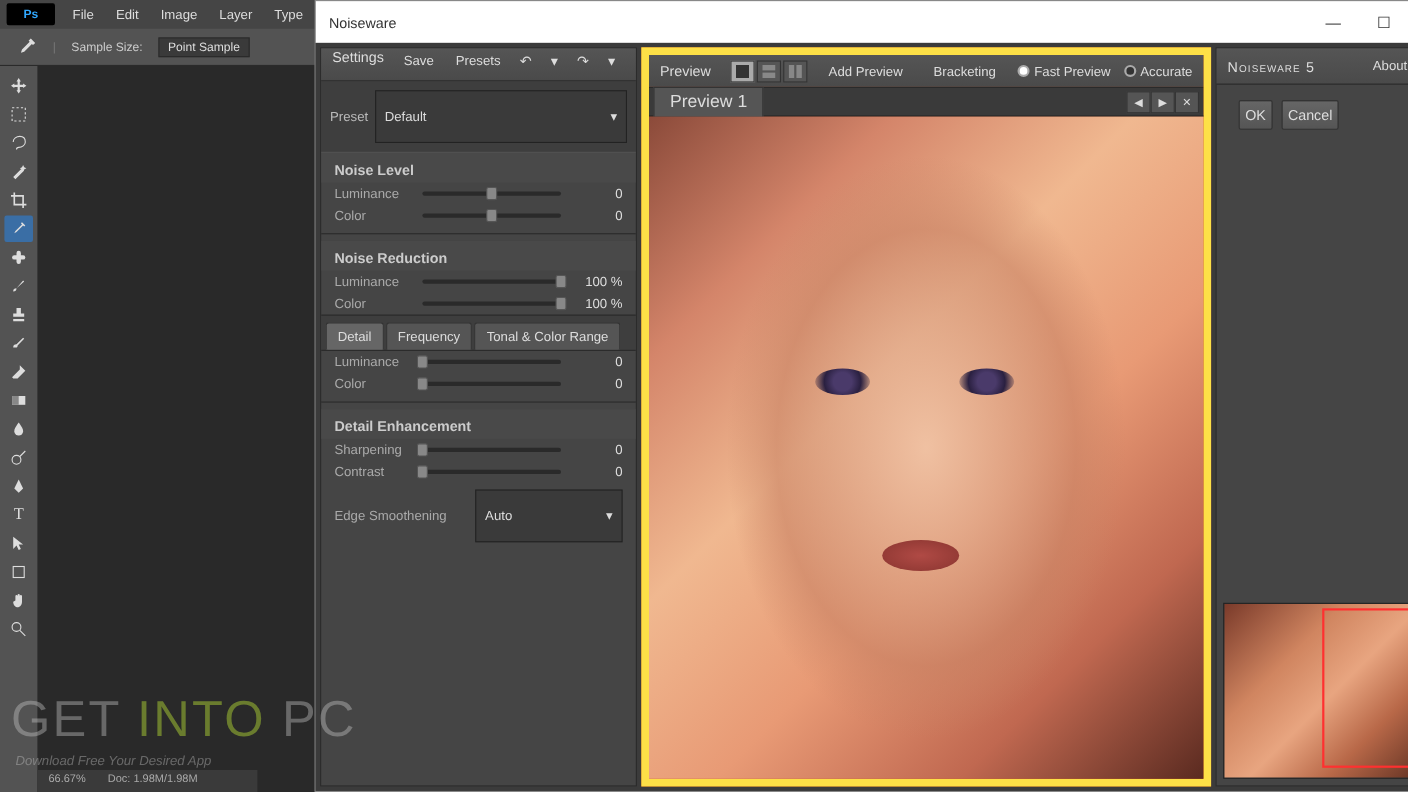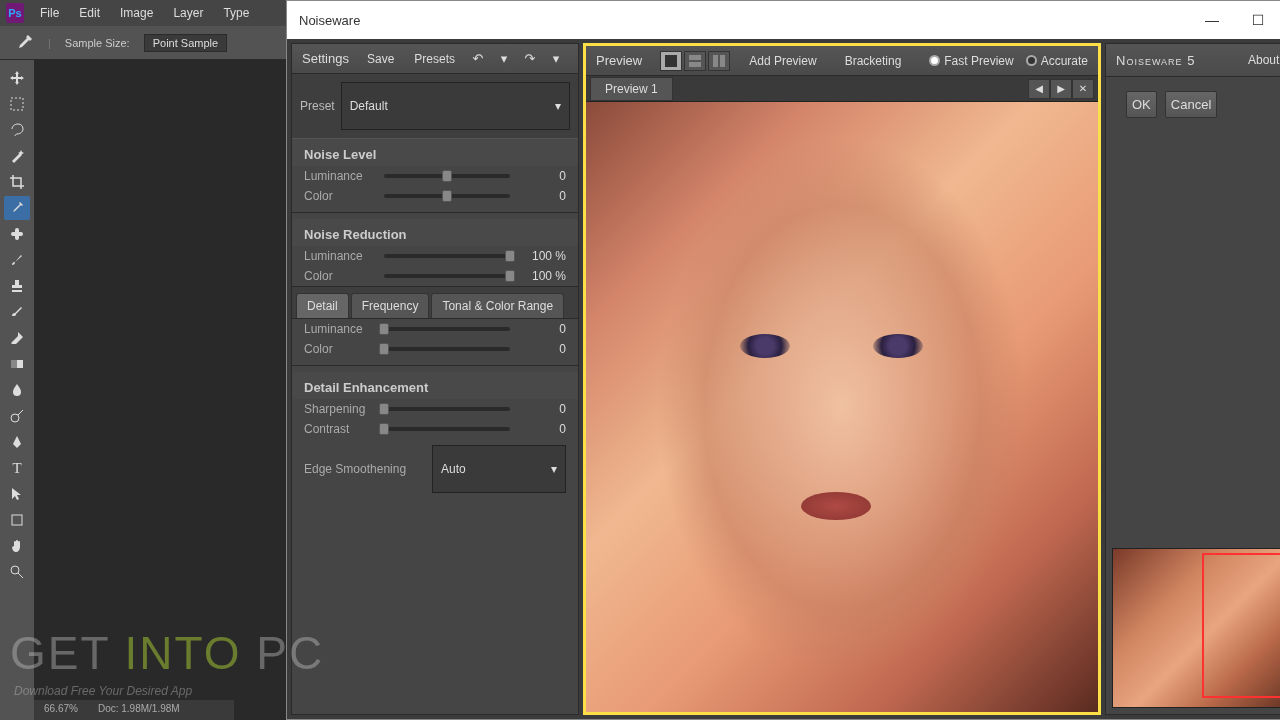--- a/index.html
+++ b/index.html
@@ -1,63 +1,63 @@
 <!DOCTYPE html>
 <html><head>
 <meta charset="utf-8">
 <style>
 * { margin:0; padding:0; box-sizing:border-box; font-family:"Segoe UI",Tahoma,sans-serif; }
 body { width:1280px; height:720px; background:#404040; overflow:hidden; position:relative; }
 .ps-topbar { height:26px; background:#454545; display:flex; align-items:center; color:#ddd; font-size:12px; }
-.ps-logo { width:18px; height:20px; margin:0 6px; background:#701a75; color:#31a8ff; font-weight:bold; font-size:11px; display:flex; align-items:center; justify-content:center; border-radius:2px; }
+.ps-logo { width:44px; height:20px; margin:0 6px; background:#000000; color:#31a8ff; font-weight:bold; font-size:11px; display:flex; align-items:center; justify-content:center; border-radius:2px; }
 .ps-menu-item { padding:0 10px; cursor:pointer; }
 .ps-options { height:34px; background:#535353; border-bottom:1px solid #2a2a2a; display:flex; align-items:center; color:#ddd; font-size:11px; padding-left:14px; gap:14px; }
 .ps-eyedrop { width:20px; height:20px; }
 .ps-options-label { color:#ccc; }
 .ps-options-field { background:#3a3a3a; border:1px solid #2a2a2a; padding:2px 8px; color:#ddd; }
 .ps-body { position:absolute; top:60px; left:0; right:0; bottom:0; display:flex; background:#292929; }
 .ps-tools { width:34px; background:#535353; display:flex; flex-direction:column; align-items:center; padding-top:6px; gap:2px; }
 .ps-tool { width:26px; height:24px; display:flex; align-items:center; justify-content:center; color:#ddd; cursor:pointer; border-radius:2px; }
 .ps-tool.active { background:#3a6ea5; }
 .ps-doc-tab { position:absolute; top:60px; left:36px; height:22px; background:#3a3a3a; color:#ddd; font-size:11px; padding:4px 10px; border-radius:2px 2px 0 0; }
 .nw-window { position:absolute; top:0; left:238px; width:1042px; height:720px; background:#454545; border:1px solid #888; display:flex; flex-direction:column;margin-left:48px; }
 .nw-titlebar { height:38px; background:#fff; display:flex; align-items:center; padding-left:12px; color:#333; font-size:13px; }
 .nw-titlebar-controls { margin-left:auto; display:flex; }
 .nw-winbtn { width:46px; height:38px; display:flex; align-items:center; justify-content:center; font-size:14px; cursor:pointer; color:#333; }
 .nw-content { flex:1; display:flex; background:#3b3b3b; padding:4px; gap:4px; }
 .nw-settings { width:288px; background:#454545; display:flex; flex-direction:column; border:1px solid #2a2a2a; }
-.nw-panel-header { height:30px; background:linear-gradient(#555,#4a4a4a); border-bottom:1px solid #2a2a2a; display:flex; align-items:center; padding:0 10px; color:#ddd; font-size:13px; }
+.nw-panel-header { height:30px; background:linear-gradient(#555,#4a4a4a); border-bottom:1px solid #2a2a2a; display:flex; align-items:flex-start; padding:0 10px; color:#ddd; font-size:13px; }
 .nw-header-btns { margin-left:auto; display:flex; gap:2px; align-items:center; }
 .nw-hbtn { padding:3px 8px; color:#ddd; font-size:12px; cursor:pointer; border:1px solid transparent; border-radius:2px; }
 .nw-iconbtn { width:24px; height:22px; display:flex; align-items:center; justify-content:center; color:#ddd; cursor:pointer; font-size:13px; }
 .nw-preset-row { padding:8px 8px; display:flex; align-items:center; gap:6px; border-bottom:1px solid #555; background:#3e3e3e; }
 .nw-preset-label { color:#bbb; font-size:12px; }
 .nw-preset-select { flex:1; background:#3a3a3a; border:1px solid #222; color:#ddd; padding:16px 8px; font-size:12px; display:flex; justify-content:space-between; align-items:center; cursor:pointer; }
 .nw-section-title { padding:8px 12px 4px; color:#ccc; font-size:13px; font-weight:600; background:#494949; }
 .nw-slider-row { display:flex; align-items:center; padding:3px 12px; gap:8px; }
 .nw-slider-label { width:72px; color:#aaa; font-size:12px; }
 .nw-slider-track { flex:1; height:4px; background:#2a2a2a; border-radius:2px; position:relative; cursor:pointer; }
 .nw-slider-thumb { position:absolute; top:-4px; width:10px; height:12px; background:#888; border:1px solid #555; border-radius:2px; transform:translateX(-50%); }
 .nw-slider-val { width:48px; text-align:right; color:#ddd; font-size:12px; }
 .nw-divider { height:1px; background:#2a2a2a; margin:6px 0; }
 .nw-tabs { display:flex; padding:6px 4px 0; gap:2px; background:#3e3e3e; border-top:1px solid #2a2a2a; border-bottom:1px solid #2a2a2a; }
 .nw-tab { padding:5px 10px; background:#555; color:#ddd; font-size:12px; border:1px solid #333; border-bottom:none; cursor:pointer; border-radius:3px 3px 0 0; }
 .nw-tab.active { background:#666; }
 .nw-edge-row { display:flex; align-items:center; padding:6px 12px; gap:8px; }
-.nw-preview { flex:1; background:#c2410c; display:flex; flex-direction:column; border:3px solid #fde047; }
+.nw-preview { flex:1; background:#c2410c; display:flex; flex-direction:column; border:7px solid #fde047; }
 .nw-preview-header { height:30px; background:linear-gradient(#555,#4a4a4a); border-bottom:1px solid #2a2a2a; display:flex; align-items:center; padding:0 10px; color:#ddd; font-size:13px; gap:10px; }
 .nw-view-btns { display:flex; gap:2px; margin-left:8px; }
 .nw-viewbtn { width:22px; height:20px; border:1px solid #333; background:#555; cursor:pointer; display:flex; align-items:center; justify-content:center; }
 .nw-viewbtn.active { background:#aaa; }
 .nw-radio-group { display:flex; gap:12px; margin-left:auto; font-size:12px; align-items:center; }
 .nw-radio { display:flex; align-items:center; gap:4px; cursor:pointer; }
 .nw-radio-dot { width:11px; height:11px; border-radius:50%; border:2px solid #aaa; background:#333; }
 .nw-radio.checked .nw-radio-dot { background:#fff; }
 .nw-preview-tabs { height:26px; background:#3a3a3a; display:flex; align-items:center; padding:0 4px; border-bottom:1px solid #222; }
-.nw-preview-tab { padding:4px 14px; background:#555; color:#ddd; font-size:12px; border:1px solid #333; cursor:pointer;text-align:right; }
+.nw-preview-tab { padding:4px 14px; background:#555; color:#ddd; font-size:16px; border:1px solid #333; cursor:pointer;text-align:right; }
 .nw-nav-arrows { margin-left:auto; display:flex; }
 .nw-arrow { width:22px; height:20px; background:#555; border:1px solid #333; color:#ddd; display:flex; align-items:center; justify-content:center; font-size:10px; cursor:pointer; }
 .nw-preview-img { flex:1; background:linear-gradient(135deg,#8b4a3a 0%,#d4856a 20%,#f0b890 40%,#e89a75 60%,#c06850 80%,#5a2a20 100%); position:relative; overflow:hidden; }
 .face-overlay { position:absolute; inset:0; background:radial-gradient(ellipse 45% 55% at 50% 50%,rgba(240,195,165,0.9),rgba(200,130,100,0.6) 60%,transparent 80%); }
 .eye { position:absolute; width:50px; height:24px; background:radial-gradient(circle,#4a3a6a 30%,#2a2040 60%,transparent); border-radius:50%; }
 .eye.left { top:38%; left:30%; }
 .eye.right { top:38%; left:56%; }
 .lips { position:absolute; top:64%; left:42%; width:70px; height:28px; background:radial-gradient(ellipse,#b04a45,#8a3530); border-radius:50%; }
 .nw-right { width:218px; background:#454545; display:flex; flex-direction:column; border:1px solid #2a2a2a; }
 .nw-brand { height:30px; background:linear-gradient(#555,#4a4a4a); display:flex; align-items:center; padding:16px 10px; color:#ddd; font-size:13px; border-bottom:1px solid #2a2a2a; }

